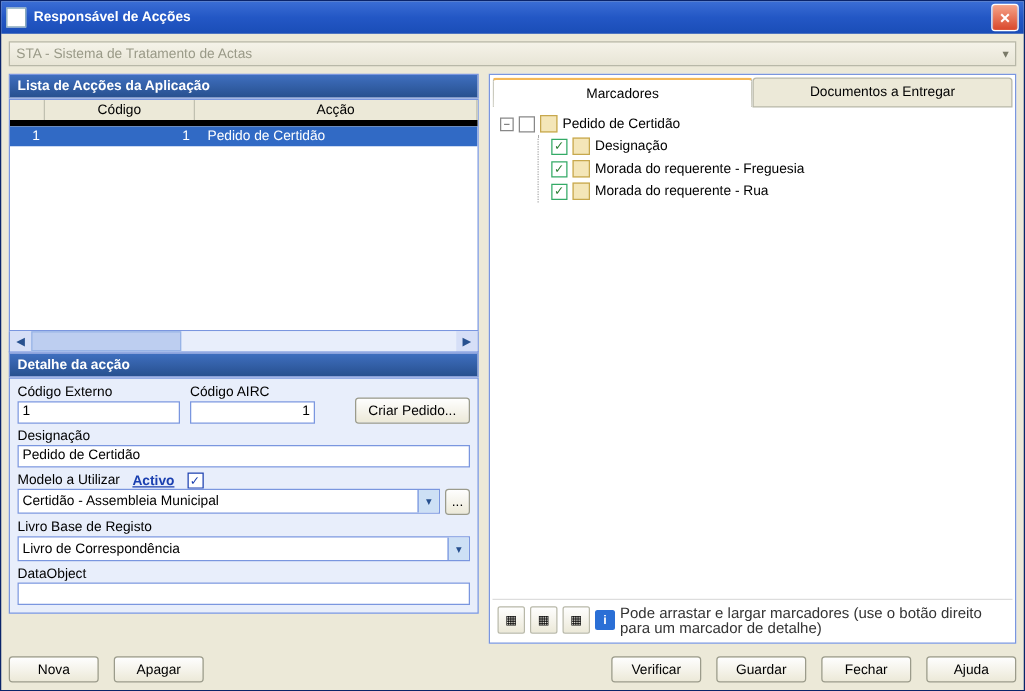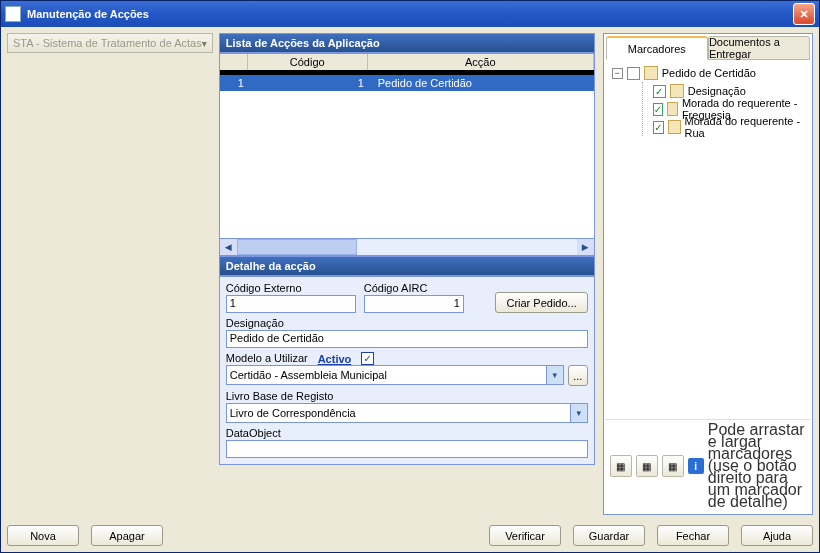--- a/index.html
+++ b/index.html
@@ -2,21 +2,21 @@
 <html><head>
 <meta charset="utf-8">
 <style>
   * { box-sizing: border-box; font-family: Tahoma, Arial, sans-serif; font-size: 11px; }
   body { margin: 0; padding: 0; background: #fff; }
   .window { width: 820px; height: 553px; border: 1px solid #0A246A; background: #ECE9D8; display: flex; flex-direction: column; }
   .titlebar { height: 26px; background: linear-gradient(to bottom, #3b6ed5 0%, #2357c5 50%, #1a4db7 100%); display: flex; align-items: center; padding: 0 4px; color: #fff; font-weight: bold; }
   .titlebar .icon { width: 16px; height: 16px; background: #fff; margin-right: 6px; border: 1px solid #8ab; }
   .titlebar .title { flex: 1; }
   .close-btn { width: 22px; height: 22px; background: linear-gradient(to bottom, #F6A489, #D9472B); border: 1px solid #fff; border-radius: 3px; color: #fff; font-weight: bold; display: flex; align-items: center; justify-content: center; cursor: pointer; box-shadow: inset 0 0 1px rgba(255,255,255,0.6); }
-  .content { flex: 1; padding: 6px; display: flex; flex-direction: row; gap: 6px; }
+  .content { flex: 1; padding: 6px; display: flex; flex-direction: column; gap: 6px; }
   .appcombo { height: 20px; background: linear-gradient(#f5f3e9,#e8e5d6); border: 1px solid #B8B8A8; color: #9a9a88; padding: 2px 5px; display: flex; align-items: center; justify-content: space-between; }
   .appcombo .chev { color: #7a7a68; font-size:10px; }
   .main { flex: 1; display: flex; gap: 8px; min-height: 0; }
   .leftpane { width: 376px; display: flex; flex-direction: column; gap: 0; }
   .panel-title { background: linear-gradient(#3f6fbf,#27508f); color: #fff; font-weight: bold; padding: 3px 6px; border: 1px solid #7A96DF; }
   .grid { background: #fff; border: 1px solid #7A96DF; height: 186px; display: flex; flex-direction: column; }
   .grid-head { display: flex; background: #ECE9D8; border-bottom: 5px solid #000000; }
   .grid-head div { padding: 2px 4px; border-right: 1px solid #c0c0b0; text-align: center; }
   .grid-body { flex: 1; overflow: hidden; }
   .grid-row { display: flex; background: #316AC5; color: #fff; }
@@ -43,34 +43,34 @@
   .tree { flex:1; padding: 4px 6px; overflow:auto; }
   .tree-line { display:flex; align-items:center; gap:4px; height:18px; }
   .tree-toggle { width:11px; height:11px; border:1px solid #888; background:#fff; font-size:9px; line-height:9px; display:flex; align-items:center; justify-content:center; color:#444; cursor:pointer; }
   .tree-check { width:13px; height:13px; border:1px solid #3a6; background:#fff; display:flex; align-items:center; justify-content:center; color:#2a7d32; font-size:10px; cursor:pointer; }
   .tree-check.empty { border-color:#888; color:transparent; }
   .tree-icon { width:14px; height:14px; background:#F4E6B8; border:1px solid #C7A84E; }
   .tree-children { margin-left: 30px; border-left: 1px dotted #aaa; padding-left: 10px; }
   .right-bottom { display:flex; align-items:center; gap:4px; padding:4px; border-top: 1px solid #ddd; }
   .tool-icon { width:22px; height:22px; border:1px solid #b8b8a8; background:linear-gradient(#fefefe,#ECE9D8); display:flex; align-items:center; justify-content:center; font-size:10px; cursor:pointer; border-radius:2px; }
   .info-icon { width:16px; height:16px; background:#2a6fd6; color:#fff; font-weight:bold; display:flex; align-items:center; justify-content:center; font-size:10px; border-radius:2px; }
-  .hint { flex:1; color:#333; font-size:16px; line-height:12px; }
+  .hint { flex:1; color:#333; font-size:12px; line-height:12px; }
   .buttonbar { display:flex; padding: 4px 6px 6px 6px; gap: 12px; align-items: center; }
   .buttonbar .spacer { flex:1; }
   .col-num { width:28px; }
   .col-code { width:120px; text-align:right; }
   .col-action { flex:1; }
 </style>
 </head>
 <body>
 
 <div class="window">
   <div class="titlebar">
     <span class="icon"></span>
-    <span class="title">Manutenção de Acções</span>
+    <span class="title">Responsável de Acções</span>
     <span class="close-btn">✕</span>
   </div>
 
   <div class="content">
 
     <div class="appcombo">
       <span>STA - Sistema de Tratamento de Actas</span>
       <span class="chev">▾</span>
     </div>
 

